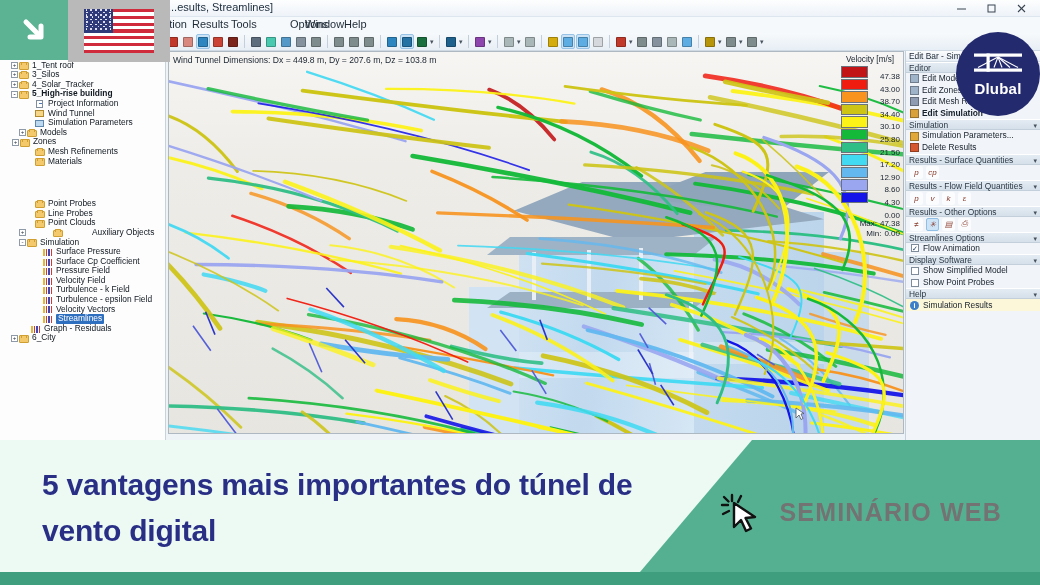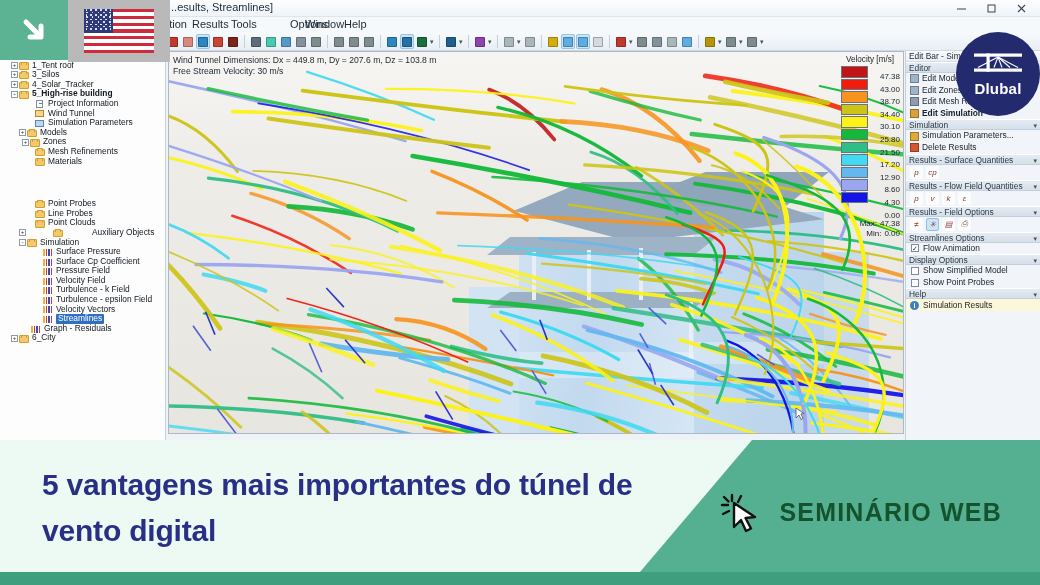--- a/index.html
+++ b/index.html
@@ -274,21 +274,21 @@
   .banner-title {
     position:absolute; left:42px; top:22px; width:620px;
     font-size:30px; font-weight:bold; color:#2a2f86; line-height:1.52;
     letter-spacing:-0.2px;
   }
   .banner-right {
     position:absolute; right:38px; top:50px; display:flex; align-items:center; gap:18px;
   }
   .cursor-ico { width:44px; height:44px; position:relative; }
   .banner-label {
-    font-size:25px; font-weight:bold; color:#14532d; letter-spacing:1.2px; white-space:nowrap;
+    font-size:25px; font-weight:bold; color:#737373; letter-spacing:1.2px; white-space:nowrap;
   }
 </style>
 </head>
 <body>
 
 <div id="app">
 
   <div class="titlebar">
     <div class="titlebar-text">...esults, Streamlines]</div>
     <div class="win-btns">
@@ -502,21 +502,21 @@
         </span>
         <span>Simulation Parameters</span>
       </div>
       <div class="tnode" style="padding-left: 19px;">
         <span class="exp">+</span>
         <span class="ico">
           <span class="folder" style="position: absolute; left: 0px; top: 1px;"></span>
         </span>
         <span>Models</span>
       </div>
-      <div class="tnode" style="padding-left: 22px;">
+      <div class="tnode" style="padding-left: 12px;">
         <span class="exp">+</span>
         <span class="ico">
           <span class="folder" style="position: absolute; left: 0px; top: 1px;"></span>
         </span>
         <span>Zones</span>
       </div>
       <div class="tnode" style="padding-left: 27px;">
         <span class="expspace"></span>
         <span class="ico">
           <span class="folder" style="position: absolute; left: 0px; top: 1px;"></span>
@@ -935,21 +935,20 @@
           </div>
         <div>
             <b>Min:</b>
             <b>0.00</b>
           </div>
       </div>
     </div>
 
     <div class="vp-info">
       <div>Wind Tunnel Dimensions:  Dx = 449.8 m, Dy = 207.6 m, Dz = 103.8 m</div>
-      <div>Free Stream Velocity: 30 m/s</div>
     </div>
   </div>
 
   <div class="editbar">
     <div class="eb-title">Edit Bar - Simulation</div>
     <div id="ebbody">
         <div class="eb-sec"><span>Editor</span></div>
         <div class="eb-item">
           <span class="i16" style="background: rgb(159, 180, 201); border: 1px solid rgba(0, 0, 0, 0.3);"></span>
           <span>Edit Model</span>
@@ -992,41 +991,41 @@
           <div class="eb-btn">
             <u>v</u>
           </div>
           <div class="eb-btn">
             <u>k</u>
           </div>
           <div class="eb-btn">
             <u>ε</u>
           </div>
         </div>
-        <div class="eb-sec"><span>Results - Field Options</span><span class="car">▾</span></div>
+        <div class="eb-sec"><span>Results - Other Options</span><span class="car">▾</span></div>
         <div class="eb-btnrow">
           <div class="eb-btn">
             <u>≠</u>
           </div>
           <div class="eb-btn sel">
             <u>✳</u>
           </div>
           <div class="eb-btn">
             <u>▤</u>
           </div>
           <div class="eb-btn">
             <u>⎙</u>
           </div>
         </div>
         <div class="eb-sec"><span>Streamlines Options</span><span class="car">▾</span></div>
         <div class="eb-chk">
           <span class="box">✓</span>
           <span>Flow Animation</span>
         </div>
-        <div class="eb-sec"><span>Display Options</span><span class="car">▾</span></div>
+        <div class="eb-sec"><span>Display Software</span><span class="car">▾</span></div>
         <div class="eb-chk">
           <span class="box"></span>
           <span>Show Simplified Model</span>
         </div>
         <div class="eb-chk">
           <span class="box"></span>
           <span>Show Point Probes</span>
         </div>
         <div class="eb-sec"><span>Help</span><span class="car">▾</span></div>
         <div class="eb-help">

